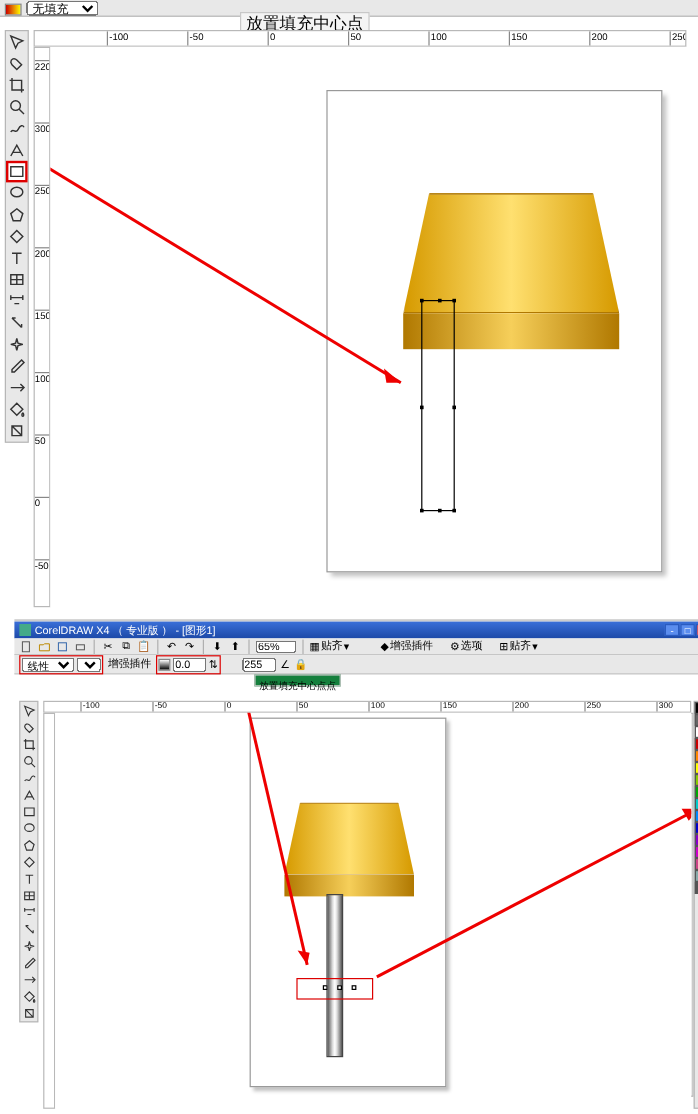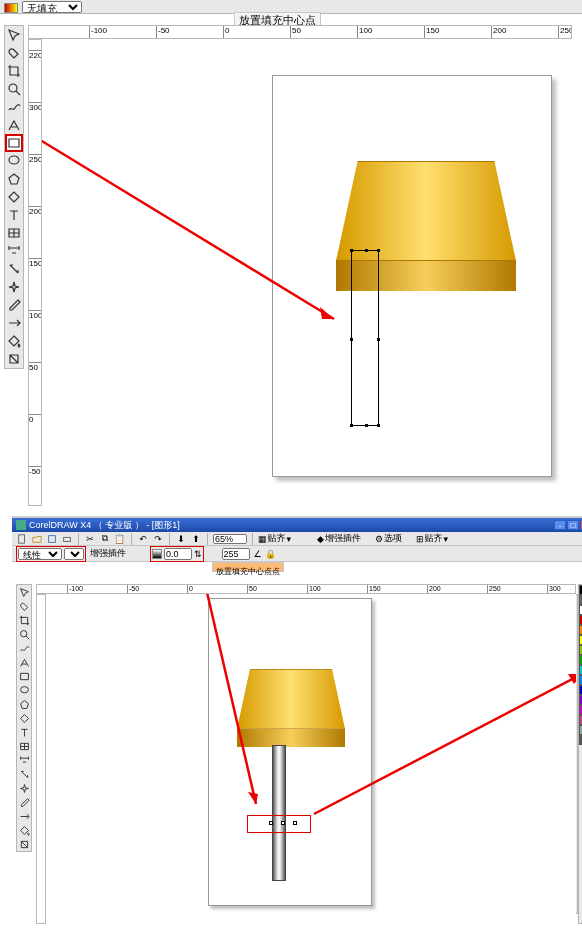--- a/index.html
+++ b/index.html
@@ -4,21 +4,21 @@
 <style>
   * { box-sizing: border-box; margin: 0; padding: 0; }
   body { width: 582px; height: 928px; font-family: "SimSun", sans-serif; font-size: 10px; background: #fff; overflow: hidden; }
   
   
   .top { position: absolute; top:0; left:0; width:582px; height:516px; background:#fff; }
   .top .propbar { height:14px; background:#e8e8e8; display:flex; align-items:flex-end; gap:4px; padding-left:4px; border-bottom:1px solid #b6b6b6;}
   .top .propbar .swatch { width:14px; height:10px; border:1px solid #888; background:linear-gradient(90deg,#c00,#ff0); }
   .top .propbar select { height:12px; font-size:10px; width:60px; }
   .top .hintbar { height:12px; display:flex; align-items:center; padding-left:200px; gap:4px;}
-  .top .hintbar .hintbox { border:1px solid #c8c8c8; padding:0 4px; font-size:11px; background:#f4f4f4;margin-left:34px;}
+  .top .hintbar .hintbox { border:1px solid #c8c8c8; padding:0 4px; font-size:14px; background:#f4f4f4;}
   
   .top .hruler { position:absolute; top:25px; left:28px; right:10px; height:14px; background:#fff; border:1px solid #b8b8b8; font-size:8px; overflow:hidden;}
   .top .hruler .mark { position:absolute; top:0; height:14px; border-left:1px solid #888; padding-left:1px;}
   .top .vruler { position:absolute; top:39px; left:28px; width:14px; bottom:10px; background:#fff; border:1px solid #b8b8b8; font-size:8px; overflow:hidden;}
   .top .vruler .mark { position:absolute; left:0; width:14px; border-top:1px solid #888; padding-top:0;}
   
   .top .toolbox { position:absolute; top:25px; left:4px; width:20px; background:#e8e8e8; border:1px solid #b6b6b6; }
   .top .toolbox .tool { width:18px; height:18px; margin:0 auto; display:flex; align-items:center; justify-content:center; }
   .top .toolbox .tool svg { width:14px; height:14px; }
   .top .toolbox .highlight { border:2px solid #d00; background:#fff; }
@@ -50,21 +50,21 @@
   .bot .menubar { height:12px; background:#e8e8e8; display:flex; gap:8px; padding-left:6px; font-size:9px; align-items:center; border-bottom:1px solid #c6c6c6;}
   .bot .stdbar  { height:14px; background:#e8e8e8; display:flex; align-items:center; gap:3px; padding-left:4px; border-bottom:1px solid #c6c6c6; font-size:9px;}
   .bot .stdbar .ico{width:12px;height:12px;display:flex;align-items:center;justify-content:center;border:1px solid transparent;}
   .bot .stdbar input{width:34px;height:10px;font-size:9px;}
   .bot .stdbar .sep{width:1px;height:12px;background:#b0b0b0;margin:0 2px;}
   
   .bot .prop2 { height:16px; background:#e8e8e8; display:flex; align-items:center; gap:4px; padding-left:4px; border-bottom:1px solid #c6c6c6; font-size:9px;}
   .bot .prop2 .redbox1{border:1.5px solid #d00; padding:1px; display:flex; gap:2px; align-items:center;}
   .bot .prop2 select,.bot .prop2 input{height:12px;font-size:9px;}
   .bot .hint2 { height:10px; font-size:8px; display:flex; padding-left:200px;}
-  .bot .hint2 .hb{border:1px solid #c8c8c8;background:#fdba74;padding:3px 3px;}
+  .bot .hint2 .hb{border:1px solid #c8c8c8;background:#15803d;padding:3px 3px;}
   
   .bot .hruler { position:absolute; top:66px; left:24px; right:18px; height:10px; border:1px solid #b8b8b8; font-size:7px; background:#fff; overflow:hidden;}
   .bot .hruler .mark { position:absolute; border-left:1px solid #888; height:10px; padding-left:1px;}
   .bot .vruler { position:absolute; top:76px; left:24px; width:10px; bottom:4px; border:1px solid #b8b8b8; background:#fff;}
   
   .bot .toolbox { position:absolute; top:66px; left:4px; width:16px; background:#e8e8e8; border:1px solid #b6b6b6;}
   .bot .toolbox .tool { width:14px; height:14px; display:flex; align-items:center; justify-content:center;}
   .bot .toolbox .tool svg{width:11px;height:11px;}
   
   .bot .palette { position:absolute; top:66px; right:4px; width:12px; bottom:4px; background:#e8e8e8; border:1px solid #b6b6b6; display:flex; flex-direction:column;}
@@ -301,21 +301,21 @@
     <span style="width:8px"></span>
     <span class="txtbtn">⊞ <span>贴齐</span> ▾</span>
   </div>
 
   <div class="prop2">
     <span class="redbox1">
       <select style="width:44px"><option>线性</option></select>
       <select style="width:20px"><option>▾</option></select>
     </span>
     <span>增强插件</span>
-    <span class="redbox1" style="margin-left:20px">
+    <span class="redbox1" style="margin-left:0">
       <span style="width:10px;height:10px;background:linear-gradient(#fff,#000);border:1px solid #888"></span>
       <input style="width: 28px;" value="0.0">
       <span>⇅</span>
     </span>
     <span style="width:10px"></span>
     <input style="width: 28px;" value="255">
     <span>∠</span>
     <span>🔒</span>
   </div>
   <div class="hint2">

